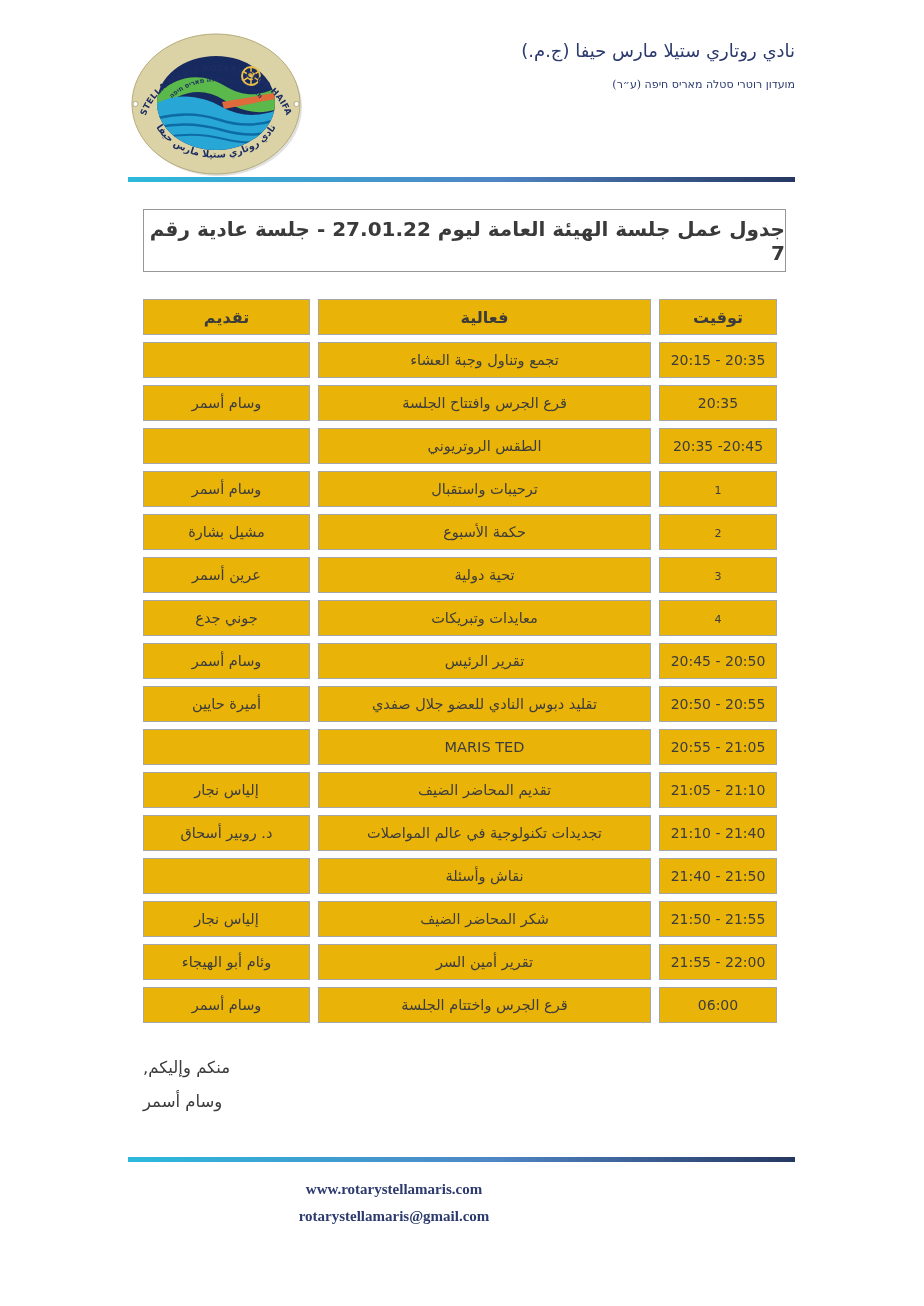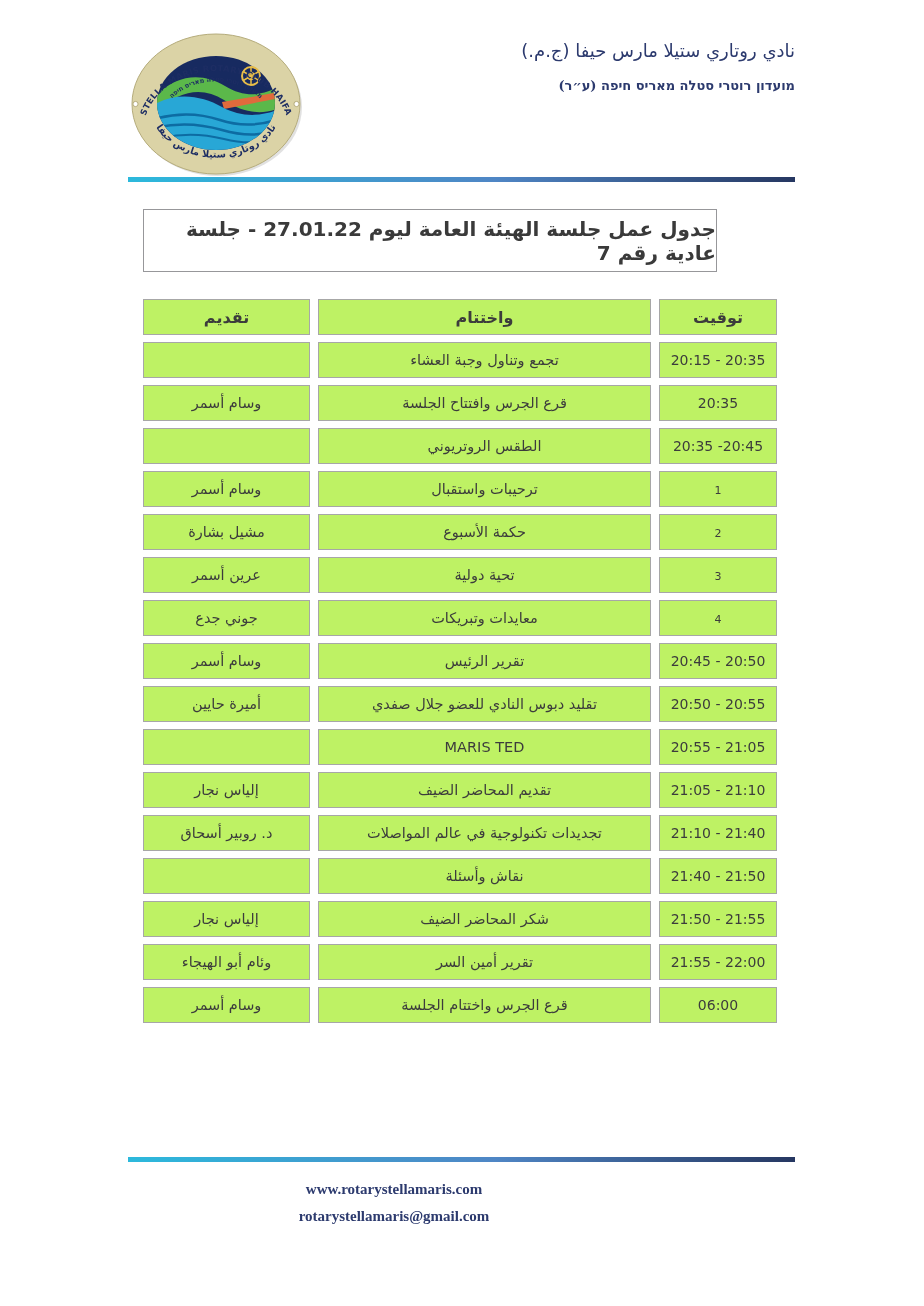--- a/index.html
+++ b/index.html
@@ -11,54 +11,54 @@
     font-family: "DejaVu Sans", sans-serif;
     overflow: hidden;
   }
 
   
   .brand {
     position: absolute; top: 40px; right: 129px;
     text-align: right; color: #2c3a6e; margin-left: 22px;
   }
   .brand .ar { font-size: 18px; margin: 0 0 17px; direction: rtl; }
-  .brand .he { font-size: 13px; font-weight: bold; direction: rtl;
+  .brand .he { font-size: 11px; font-weight: normal; direction: rtl;
                font-family: "DejaVu Serif", "DejaVu Sans", serif; margin: 0 0 14px; }
   .brand .en { font-size: 16px; margin: 0;
                font-family: "Liberation Serif", "DejaVu Serif", serif; }
 
   
   .logo { position: absolute; top: 32px; left: 130px; width: 172px; height: 146px; }
 
   
   .divider {
     position: absolute; left: 128px; width: 667px; height: 5px;
     background: linear-gradient(to right, #2cb9dc, #4f86c5 55%, #263761);
   }
   .divider.top    { top: 177px; }
   .divider.bottom { top: 1157px; }
 
   
   .title-box {
-    position: absolute; left: 143px; top: 209px; width: 574px; height: 63px;
+    position: absolute; left: 143px; top: 209px; width: 643px; height: 63px;
     border: 1px solid #97979a;
     display: flex; align-items: center; justify-content: center;
     direction: rtl;
     font-size: 20px; font-weight: bold; color: #3a3a3a;
   }
 
   
   table.agenda {
     position: absolute; left: 135px; top: 292px;
     direction: rtl;
     border-collapse: separate; border-spacing: 8px 7px;
   }
   .agenda th, .agenda td {
     border: 1px solid #a7a7a7;
-    background: #bef264;
+    background: #eab308;
     height: 36px;
     padding: 0 8px;
     text-align: center; vertical-align: middle;
     color: #3c3c3c;
   }
   .agenda th { font-size: 16px; font-weight: bold; }
   .agenda td { font-size: 14.5px; }
   .w-time { width: 118px; } .w-act { width: 333px; } .w-pres { width: 167px; }
   .c-time span { unicode-bidi: isolate; font-size: 14px; }
   tr.num .c-time span { font-size: 11px; }
@@ -134,21 +134,21 @@
 
   <table class="agenda">
     <colgroup>
         <col class="w-time">
         <col class="w-act">
         <col class="w-pres">
       </colgroup>
     <thead>
       <tr>
         <th>توقيت</th>
-        <th>واختتام</th>
+        <th>فعالية</th>
         <th>تقديم</th>
       </tr>
     </thead>
     <tbody>
       <tr>
         <td class="c-time"><span dir="ltr">20:15 - 20:35</span></td>
         <td><span>تجمع وتناول وجبة العشاء</span></td>
         <td><span></span></td>
       </tr>
       <tr>
@@ -222,20 +222,24 @@
         <td><span>وئام أبو الهيجاء</span></td>
       </tr>
       <tr>
         <td class="c-time"><span dir="ltr">06:00</span></td>
         <td><span>قرع الجرس واختتام الجلسة</span></td>
         <td><span>وسام أسمر</span></td>
       </tr>
     </tbody>
   </table>
 
+  <div class="closing">
+    <div>منكم وإليكم,</div>
+    <div>وسام أسمر</div>
+  </div>
 
   <div class="divider bottom"></div>
 
   <div class="footer">
     <div>www.rotarystellamaris.com</div>
     <div>rotarystellamaris@gmail.com</div>
   </div>
 
 </div>
 

